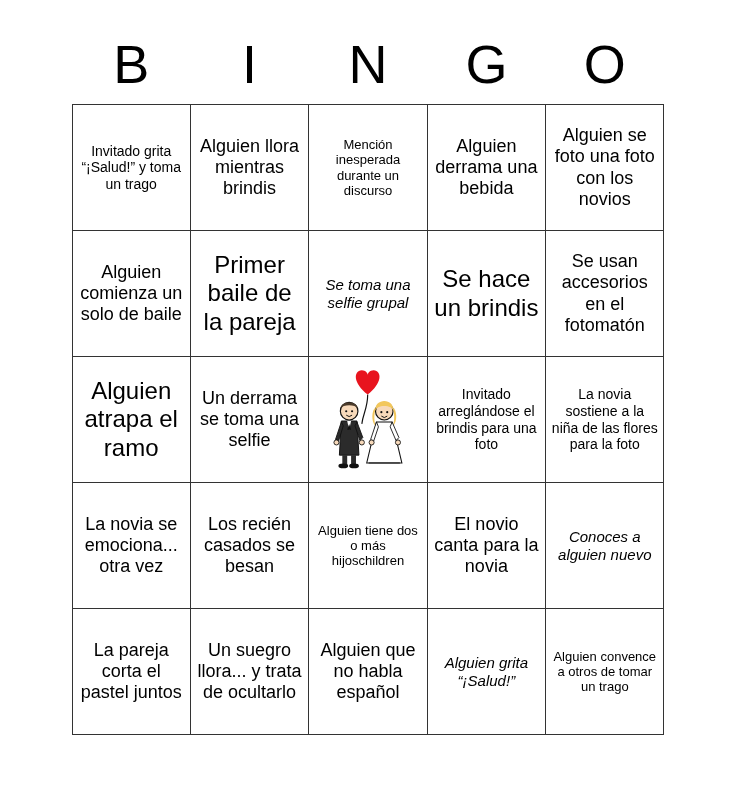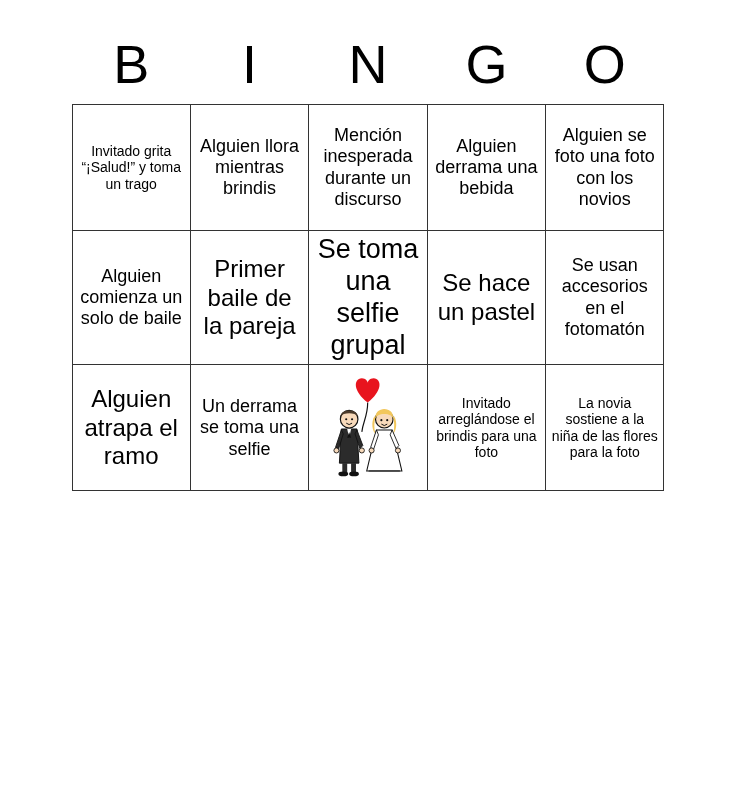--- a/index.html
+++ b/index.html
@@ -50,23 +50,23 @@
     text-align: center;
     vertical-align: middle;
     padding: 3px 5px;
     box-sizing: border-box;
     line-height: 1.18;
     font-family: "Liberation Sans", sans-serif;
     word-wrap: break-word;
     overflow-wrap: break-word;
   }
   .t-xs { font-size: 14px; }
-  .t-sm { font-size: 18px; }
+  .t-sm { font-size: 13px; }
   .t-md { font-size: 18px; }
-  .t-lg { font-size: 27px; }
+  .t-lg { font-size: 15px; font-style: italic; }
   .t-xl { font-size: 24px; }
   .free-cell { padding: 0; }
   .free-art {
     width: 100%;
     height: 100%;
     display: flex;
     align-items: center;
     justify-content: center;
   }
 </style>
@@ -89,21 +89,21 @@
         <td class="t-xs">Invitado grita “¡Salud!” y toma un trago</td>
         <td class="t-md">Alguien llora mientras brindis</td>
         <td class="t-sm">Mención inesperada durante un discurso</td>
         <td class="t-md">Alguien derrama una bebida</td>
         <td class="t-md">Alguien se foto una foto con los novios</td>
       </tr>
       <tr>
         <td class="t-md">Alguien comienza un solo de baile</td>
         <td class="t-xl">Primer baile de la pareja</td>
         <td class="t-lg">Se toma una selfie grupal</td>
-        <td class="t-xl">Se hace un pastel</td>
+        <td class="t-xl">Se hace un brindis</td>
         <td class="t-md">Se usan accesorios en el fotomatón</td>
       </tr>
       <tr>
         <td class="t-xl">Alguien atrapa el ramo</td>
         <td class="t-md">Un derrama se toma una selfie</td>
         <td class="free-cell">
           <div class="free-art">
             <svg width="110" height="112" viewBox="0 0 110 112" aria-hidden="true">
 
               <path d="M55 30 C55 44, 50 50, 49 60" stroke="#111" stroke-width="1.2" fill="none"></path>
@@ -143,16 +143,30 @@
                 <circle cx="59" cy="79" r="2.6" fill="#f7d9ba" stroke="#111" stroke-width="0.9"></circle>
                 <circle cx="86" cy="79" r="2.6" fill="#f7d9ba" stroke="#111" stroke-width="0.9"></circle>
                 <path d="M56 100 L88 100" stroke="#111" stroke-width="1"></path>
               </g>
             </svg>
           </div>
         </td>
         <td class="t-xs">Invitado arreglándose el brindis para una foto</td>
         <td class="t-xs">La novia sostiene a la niña de las flores para la foto</td>
       </tr>
+      <tr>
+        <td class="t-md">La novia se emociona... otra vez</td>
+        <td class="t-md">Los recién casados se besan</td>
+        <td class="t-sm">Alguien tiene dos o más hijoschildren</td>
+        <td class="t-md">El novio canta para la novia</td>
+        <td class="t-lg">Conoces a alguien nuevo</td>
+      </tr>
+      <tr>
+        <td class="t-md">La pareja corta el pastel juntos</td>
+        <td class="t-md">Un suegro llora... y trata de ocultarlo</td>
+        <td class="t-md">Alguien que no habla español</td>
+        <td class="t-lg">Alguien grita “¡Salud!”</td>
+        <td class="t-sm">Alguien convence a otros de tomar un trago</td>
+      </tr>
     </tbody>
   </table>
 
 </div>
 
 </body></html>

